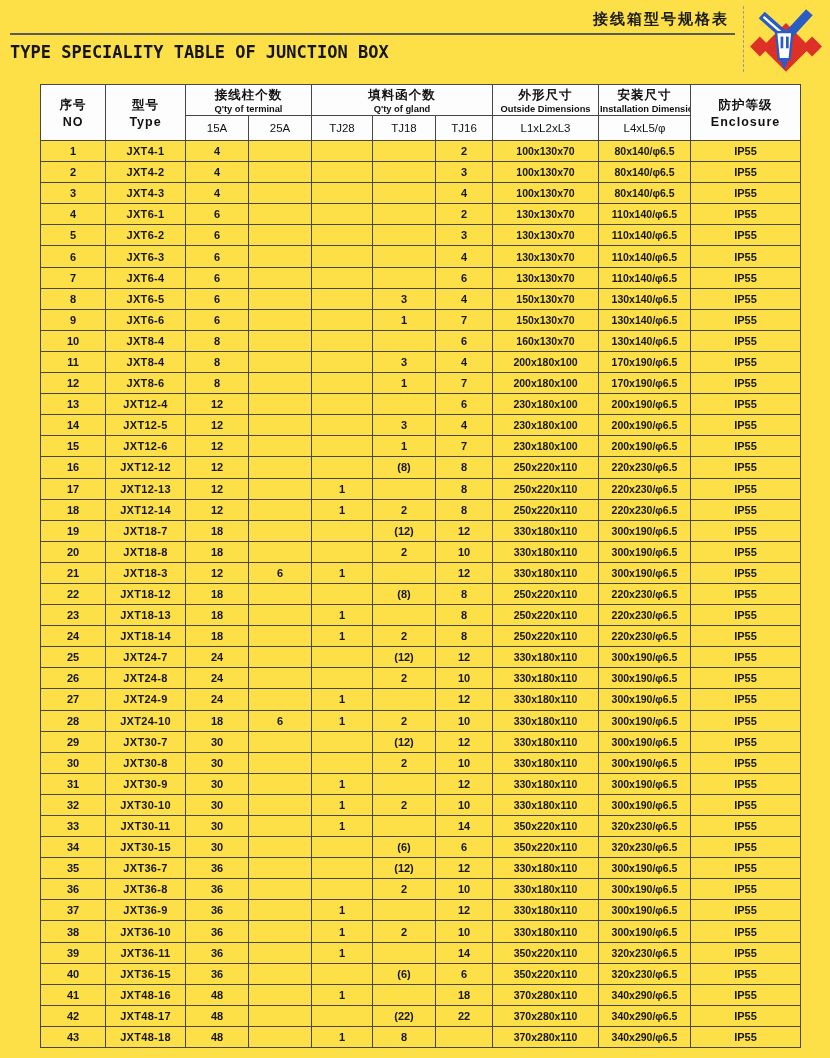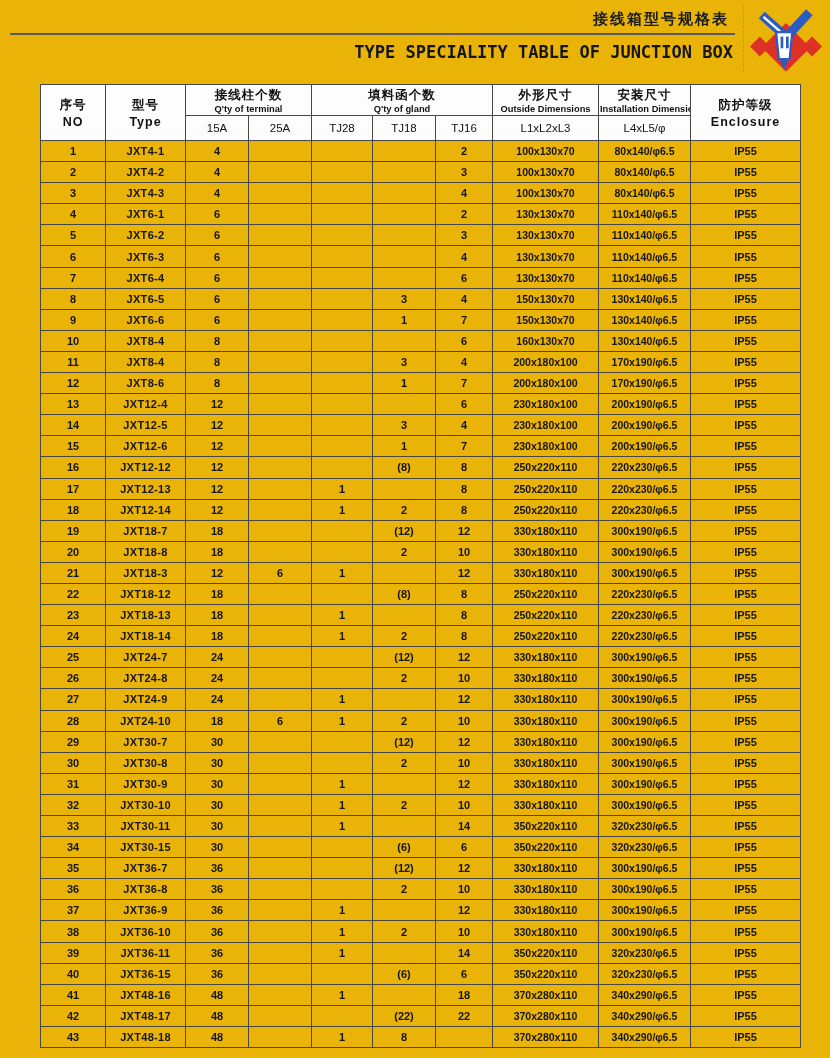--- a/index.html
+++ b/index.html
@@ -1,30 +1,30 @@
 <!DOCTYPE html>
 <html><head>
 <meta charset="utf-8">
 <style>
   html,body { margin:0; padding:0; background:#e8e8e8; }
   .page {
-    width:830px; height:1058px; background:#eab308; margin:0 auto;
+    width:830px; height:1058px; background:#fde047; margin:0 auto;
     font-family:"Liberation Sans", sans-serif; color:#111;
     box-sizing:border-box; overflow:hidden; position:relative;
   }
   
   .top { display:flex; align-items:stretch; padding:4px 6px 0 10px; height:76px; box-sizing:border-box; }
   .top-left { flex:1; display:flex; flex-direction:column; }
   .title-cn {
     text-align:right; font-size:15px; font-weight:bold; letter-spacing:2px;
     padding:6px 6px 2px 0; color:#1c1c1c;
   }
   .rule { border-top:2px solid #5a5a5a; margin-top:2px; }
   .title-en {
-    text-align:right; font-size:17px; font-weight:bold;
+    text-align:left; font-size:17px; font-weight:bold;
     font-family:"DejaVu Sans Mono", monospace; letter-spacing:0px;
     padding:7px 2px 0 0; color:#151515; white-space:nowrap;
   }
   .vsep { border-left:1px dashed #9a9a9a; margin:2px 4px 4px 8px; }
   .logo-box { width:76px; display:flex; align-items:flex-start; justify-content:center; padding-top:2px; }
   
   table.spec {
     border-collapse:collapse; table-layout:fixed;
     margin:8px 0 0 40px; width:760px;border-radius:30px;
   }

